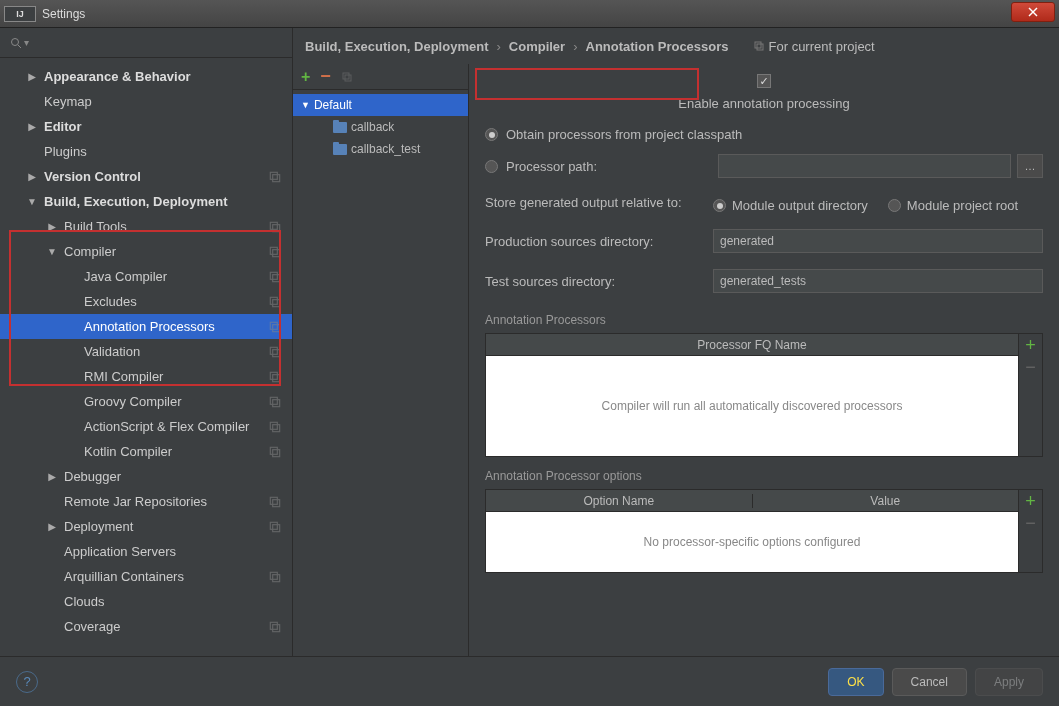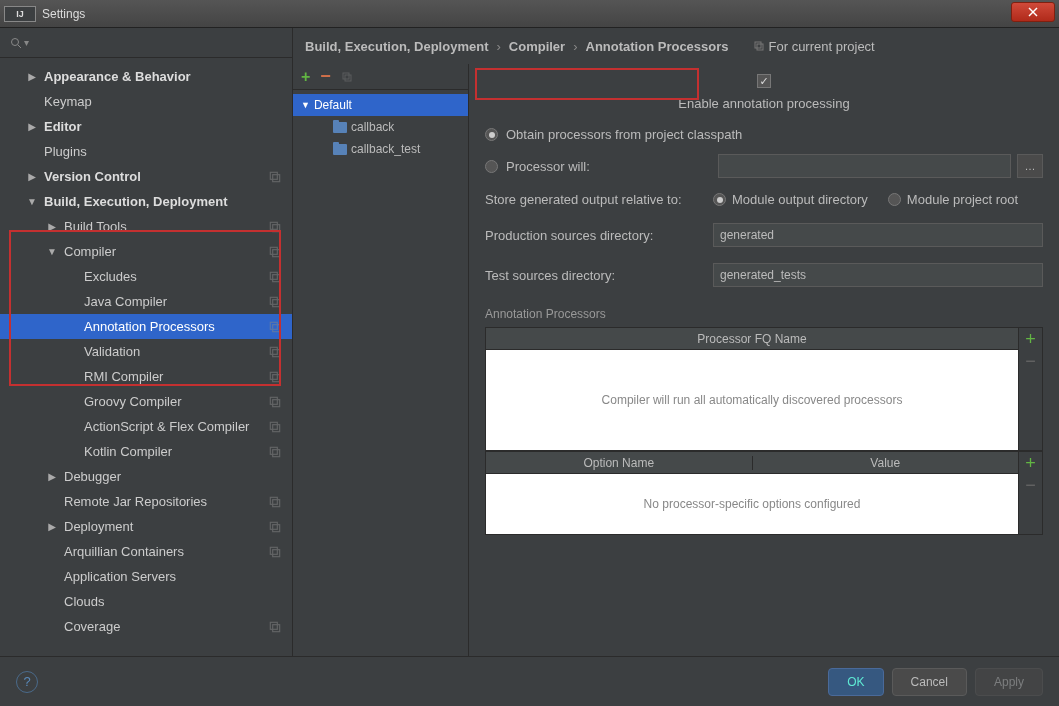--- a/index.html
+++ b/index.html
@@ -49,39 +49,39 @@
 .checkbox-row { display: flex; align-items: center; gap: 8px; padding: 10px 0; position: relative; flex-direction: column; }
 .checkbox { width: 14px; height: 14px; background: #555; border: 1px solid #777; display: flex; align-items: center; justify-content: center; }
 .checkbox.checked::after { content: '✓'; color: #ddd; font-size: 11px; }
 .radio-row { display: flex; align-items: center; gap: 8px; padding: 6px 0; }
 .radio { width: 13px; height: 13px; border-radius: 50%; border: 1px solid #777; background: #555; display: flex; align-items: center; justify-content: center; }
 .radio.checked::after { content: ''; width: 6px; height: 6px; border-radius: 50%; background: #ccc; }
 .field-row { display: flex; align-items: center; padding: 8px 0; }
 .field-label { width: 228px; color: #bbb; }
 .field-input { flex: 1; height: 24px; background: #45494a; border: 1px solid #5a5a5a; color: #bbb; padding: 0 6px; font-size: 12px; }
 .browse-btn { margin-left: 6px; width: 26px; height: 24px; background: #4a4a4a; border: 1px solid #5a5a5a; color: #bbb; display: flex; align-items: center; justify-content: center; font-size: 11px; }
-.radio-inline { display: flex; align-items: center; gap: 6px; margin-right: 20px; }
+.radio-inline { display: flex; align-items: center; gap: 6px; margin-right: 20px; margin-top: 6px; }
 .section-label { color: #999; margin-top: 12px; margin-bottom: 6px; font-size: 12px; }
 .table-container { border: 1px solid #2b2b2b; display: flex; }
 .table-main { flex: 1; }
 .table-header { background: #45494a; height: 22px; display: flex; align-items: center; justify-content: center; border-bottom: 1px solid #2b2b2b; font-size: 12px; color: #bbb; }
 .table-header.split { display: flex; }
 .table-header.split > div { flex: 1; text-align: center; border-right: 1px solid #2b2b2b; }
 .table-header.split > div:last-child { border-right: none; }
 .table-body { height: 100px; display: flex; align-items: center; justify-content: center; color: #888; background: #ffffff; font-size: 12px; }
 .table-body.short { height: 60px; }
 .table-actions { width: 24px; background: #3c3f41; border-left: 1px solid #2b2b2b; display: flex; flex-direction: column; }
 .table-actions div { height: 22px; display: flex; align-items: center; justify-content: center; font-size: 18px; }
 .table-actions .plus { color: #62b543; }
 .table-actions .minus { color: #666; }
 .footer { height: 50px; background: #3c3f41; border-top: 1px solid #2b2b2b; display: flex; align-items: center; padding: 0 16px; gap: 8px; }
 .footer .help { width: 22px; height: 22px; border-radius: 50%; border: 1px solid #4a6a8a; color: #5a8aba; display: flex; align-items: center; justify-content: center; font-size: 13px; }
 .footer .spacer { flex: 1; }
 .footer button { height: 28px; padding: 0 18px; background: #4a4a4a; border: 1px solid #5a5a5a; color: #bbb; border-radius: 4px; font-size: 12px; cursor: pointer; }
-.footer button.primary { background: #365880; border-color: #4a6a9a; color: #5eead4; }
+.footer button.primary { background: #365880; border-color: #4a6a9a; color: #fde047; }
 .footer button.disabled { opacity: 0.5; }
 .copy-svg { width: 12px; height: 12px; }
 </style>
 </head>
 <body>
 
 <div class="titlebar">
   <div class="app-icon">IJ</div>
   <div class="title">Settings</div>
   <div class="close-btn">
@@ -143,34 +143,34 @@
         <div class="tree-item indent-2">
           <span class="arrow">▼</span>
           <span class="label">Compiler</span>
           <svg class="copy-icon" viewBox="0 0 12 12">
             <rect x="2" y="2" width="6" height="6" stroke="#888" fill="none"></rect>
             <rect x="4" y="4" width="6" height="6" stroke="#888" fill="none"></rect>
           </svg>
         </div>
         <div class="tree-item indent-3">
           <span class="arrow"></span>
+          <span class="label">Java Compiler</span>
+          <svg class="copy-icon" viewBox="0 0 12 12">
+            <rect x="2" y="2" width="6" height="6" stroke="#888" fill="none"></rect>
+            <rect x="4" y="4" width="6" height="6" stroke="#888" fill="none"></rect>
+          </svg>
+        </div>
+        <div class="tree-item indent-3">
+          <span class="arrow"></span>
           <span class="label">Excludes</span>
           <svg class="copy-icon" viewBox="0 0 12 12">
             <rect x="2" y="2" width="6" height="6" stroke="#888" fill="none"></rect>
             <rect x="4" y="4" width="6" height="6" stroke="#888" fill="none"></rect>
           </svg>
         </div>
-        <div class="tree-item indent-3">
-          <span class="arrow"></span>
-          <span class="label">Java Compiler</span>
-          <svg class="copy-icon" viewBox="0 0 12 12">
-            <rect x="2" y="2" width="6" height="6" stroke="#888" fill="none"></rect>
-            <rect x="4" y="4" width="6" height="6" stroke="#888" fill="none"></rect>
-          </svg>
-        </div>
         <div class="tree-item indent-3 selected">
           <span class="arrow"></span>
           <span class="label">Annotation Processors</span>
           <svg class="copy-icon" viewBox="0 0 12 12">
             <rect x="2" y="2" width="6" height="6" stroke="#888" fill="none"></rect>
             <rect x="4" y="4" width="6" height="6" stroke="#888" fill="none"></rect>
           </svg>
         </div>
         <div class="tree-item indent-3">
           <span class="arrow"></span>
@@ -227,29 +227,29 @@
         <div class="tree-item indent-2">
           <span class="arrow">▶</span>
           <span class="label">Deployment</span>
           <svg class="copy-icon" viewBox="0 0 12 12">
             <rect x="2" y="2" width="6" height="6" stroke="#888" fill="none"></rect>
             <rect x="4" y="4" width="6" height="6" stroke="#888" fill="none"></rect>
           </svg>
         </div>
         <div class="tree-item indent-2">
           <span class="arrow"></span>
+          <span class="label">Application Servers</span>
+        </div>
+        <div class="tree-item indent-2">
+          <span class="arrow"></span>
           <span class="label">Arquillian Containers</span>
           <svg class="copy-icon" viewBox="0 0 12 12">
             <rect x="2" y="2" width="6" height="6" stroke="#888" fill="none"></rect>
             <rect x="4" y="4" width="6" height="6" stroke="#888" fill="none"></rect>
           </svg>
-        </div>
-        <div class="tree-item indent-2">
-          <span class="arrow"></span>
-          <span class="label">Application Servers</span>
         </div>
         <div class="tree-item indent-2">
           <span class="arrow"></span>
           <span class="label">Clouds</span>
         </div>
         <div class="tree-item indent-2">
           <span class="arrow"></span>
           <span class="label">Coverage</span>
           <svg class="copy-icon" viewBox="0 0 12 12">
             <rect x="2" y="2" width="6" height="6" stroke="#888" fill="none"></rect>
@@ -309,21 +309,21 @@
           <span>Enable annotation processing</span>
         </div>
 
         <div class="radio-row">
           <div class="radio checked"></div>
           <span>Obtain processors from project classpath</span>
         </div>
 
         <div class="radio-row">
           <div class="radio"></div>
-          <span style="width:108px">Processor will:</span>
+          <span style="width:108px">Processor path:</span>
           <div style="flex:1;display:flex;margin-left:96px;">
             <input class="field-input" style="">
             <div class="browse-btn">…</div>
           </div>
         </div>
 
         <div class="field-row">
           <span class="field-label" style="width:228px">Store generated output relative to:</span>
           <div class="radio-inline">
             <div class="radio checked"></div>
@@ -350,20 +350,21 @@
           <div class="table-main">
             <div class="table-header">Processor FQ Name</div>
             <div class="table-body">Compiler will run all automatically discovered processors</div>
           </div>
           <div class="table-actions">
             <div class="plus">+</div>
             <div class="minus">−</div>
           </div>
         </div>
 
+        <div class="section-label">Annotation Processor options</div>
         <div class="table-container">
           <div class="table-main">
             <div class="table-header split">
               <div>Option Name</div>
               <div>Value</div>
             </div>
             <div class="table-body short">No processor-specific options configured</div>
           </div>
           <div class="table-actions">
             <div class="plus">+</div>

